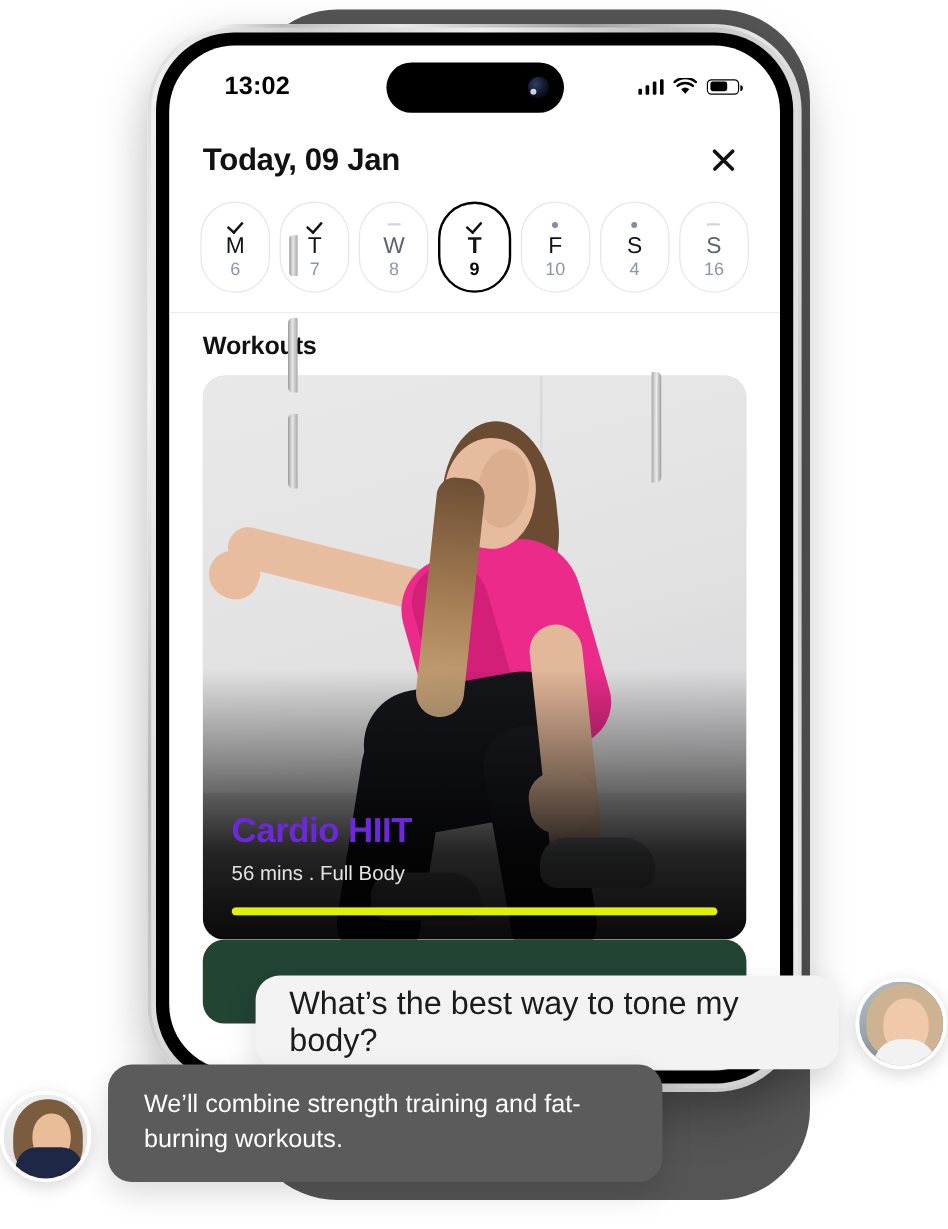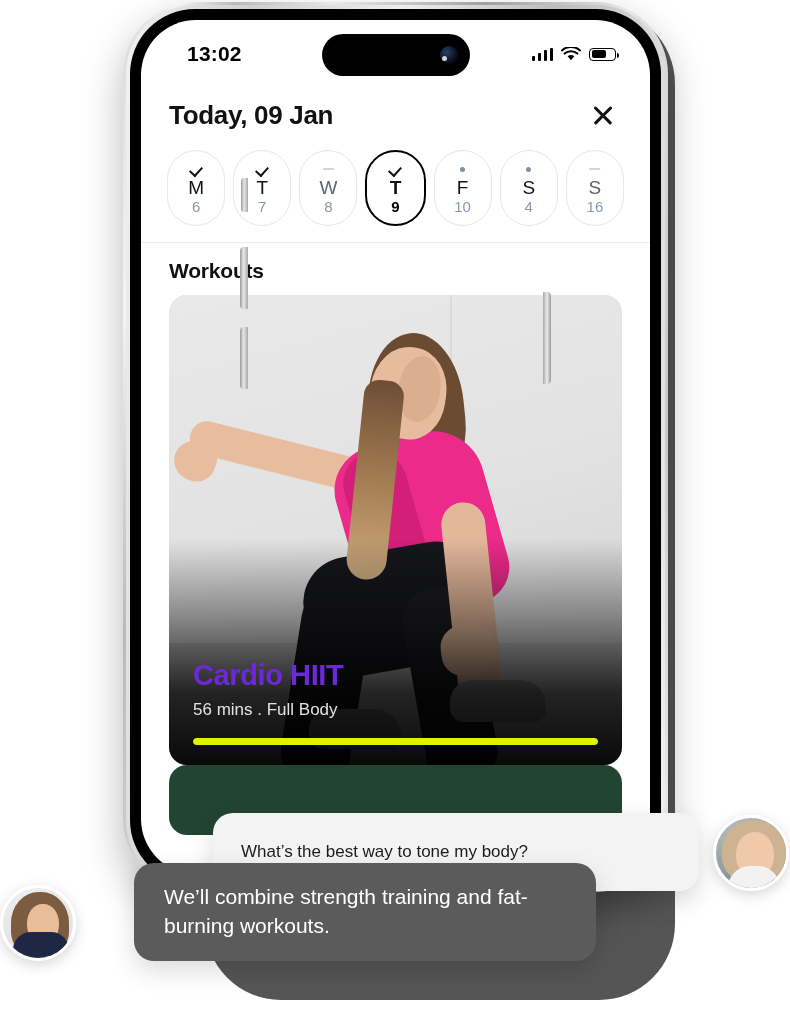--- a/index.html
+++ b/index.html
@@ -17,21 +17,21 @@
     left: 205px; top: 8px;
     width: 470px; height: 992px;
     background: #555555;
     border-radius: 76px;
     z-index: 1;
   }
 
   
   .phone {
     position: absolute;
-    left: 123px; top: 2px;
+    left: 123px; top: 20px;
     width: 545px; height: 890px;
     z-index: 3;
   }
   .phone-outer {
     position: absolute; inset: 0;
     border-radius: 72px;
     background: linear-gradient(100deg,#d8d8d8 0%,#f4f4f4 8%,#b9b9b9 16%,#e9e9e9 30%,#9f9f9f 52%,#e6e6e6 72%,#c9c9c9 88%,#efefef 100%);
     box-shadow: 0 18px 40px rgba(0,0,0,0.28);
   }
   .phone-band {
@@ -155,30 +155,30 @@
      background: linear-gradient(180deg, rgba(0,0,0,0) 0%, rgba(0,0,0,.38) 34%, rgba(0,0,0,.82) 68%, rgba(0,0,0,.95) 100%);}
   .card-body { position:absolute; left:24px; right:24px; bottom:20px; }
   .card-title { font-size: 29px; font-weight:700; color:#6d28d9; letter-spacing:-.4px; margin-bottom:8px;}
   .card-meta { font-size: 17px; color:#e2e2e2; margin-bottom: 18px; }
   .progress-track { height: 7px; border-radius: 4px; background: rgba(255,255,255,.18); overflow:hidden;}
   .progress-fill { height:100%; border-radius:4px; background:#dff200; }
 
   
   .bubble-row { position:absolute; display:flex; align-items:flex-end; z-index: 10; }
   .row-user { left: 213px; top: 813px; }
-  .row-coach { left: 0px; top: 863px; gap: 44px; }
+  .row-coach { left: 0px; top: 887px; }
 
   .bubble {
     border-radius: 20px;
     box-shadow: 0 10px 26px rgba(0,0,0,.14);
     display:flex; align-items:center;
   }
   .bubble-user {
     background:#f3f3f3; color:#1c1c1c;
-    width: 486px; height: 78px; padding: 0 28px; font-size: 17px;
+    width: 486px; height: 78px; padding: 0 28px; font-size: 27px;
   }
   .bubble-coach {
     background:#5b5b5b; color:#ffffff;
     width: 462px; min-height: 98px; padding: 16px 30px; font-size: 21px; line-height: 1.38;
     margin-left: 14px;
   }
   .avatar {
     width: 76px; height: 76px; border-radius: 50%; overflow:hidden; flex:none;
     border: 3px solid #fff; box-shadow: 0 4px 14px rgba(0,0,0,.16); position:relative;
   }

